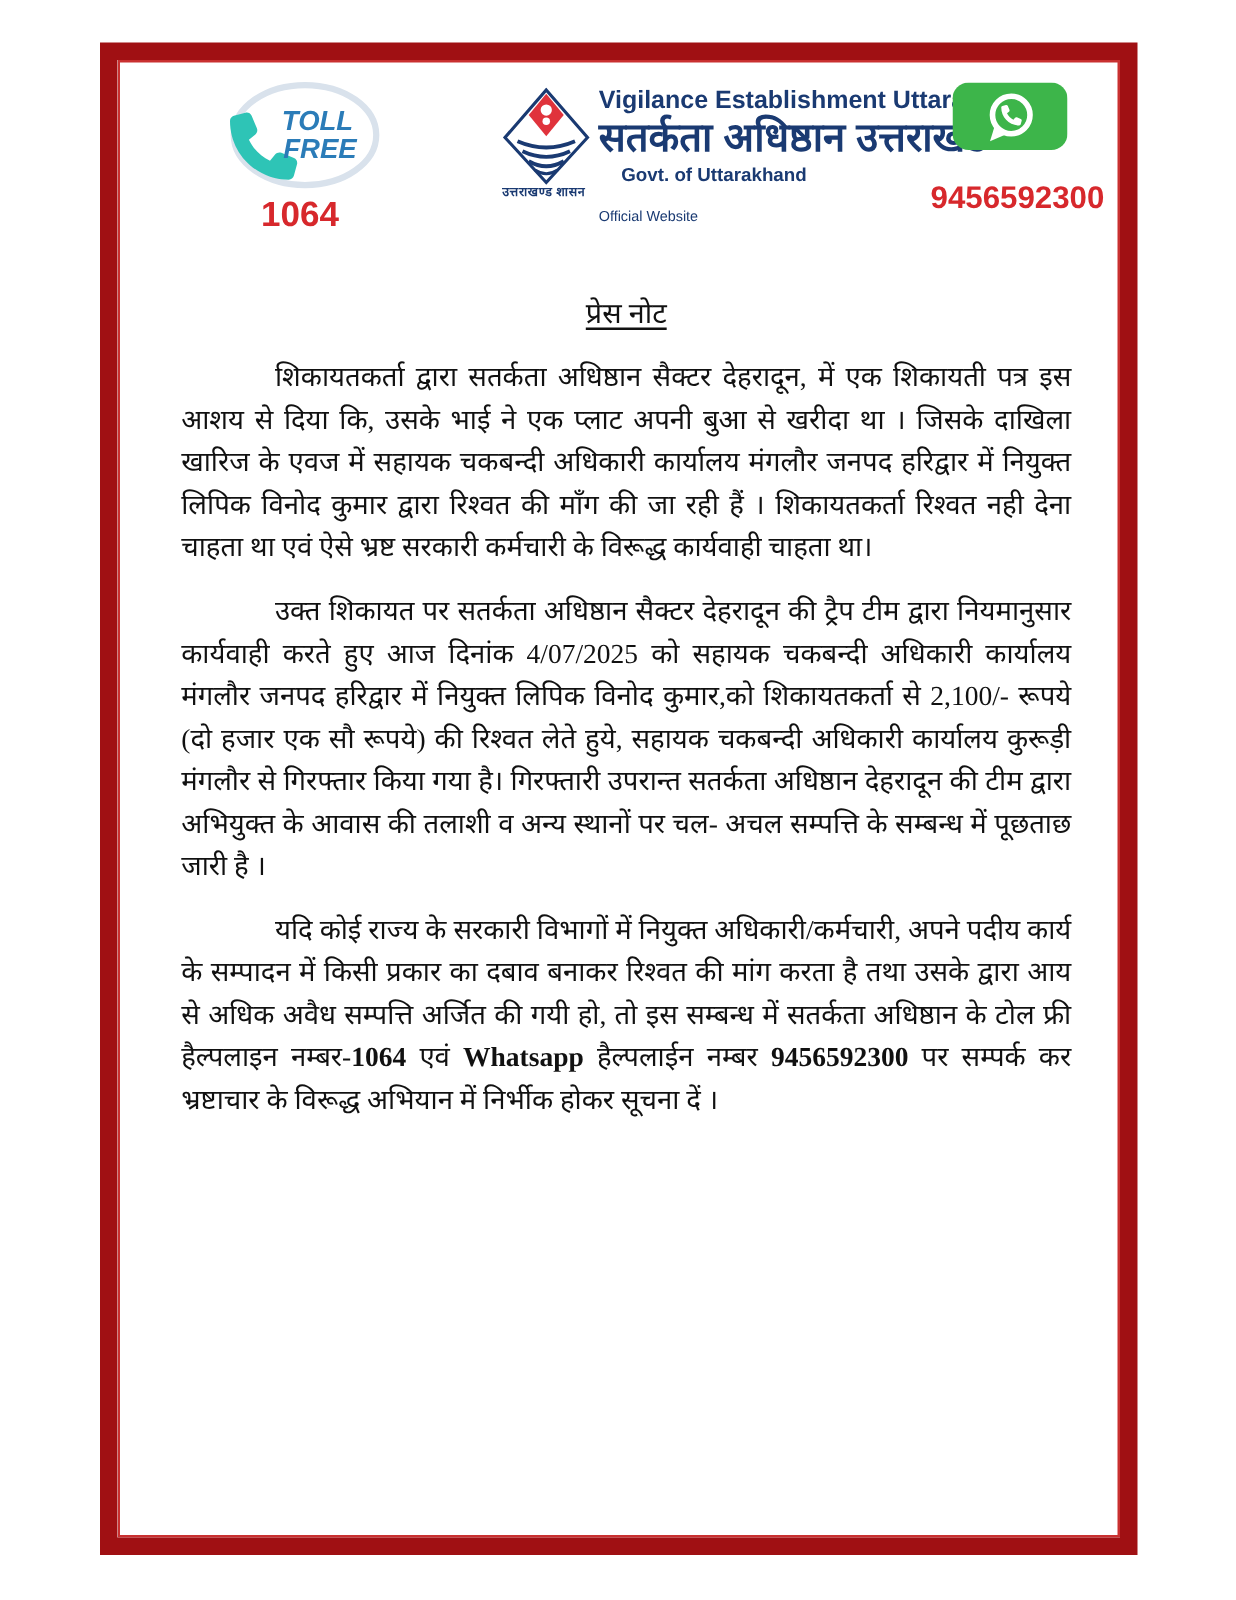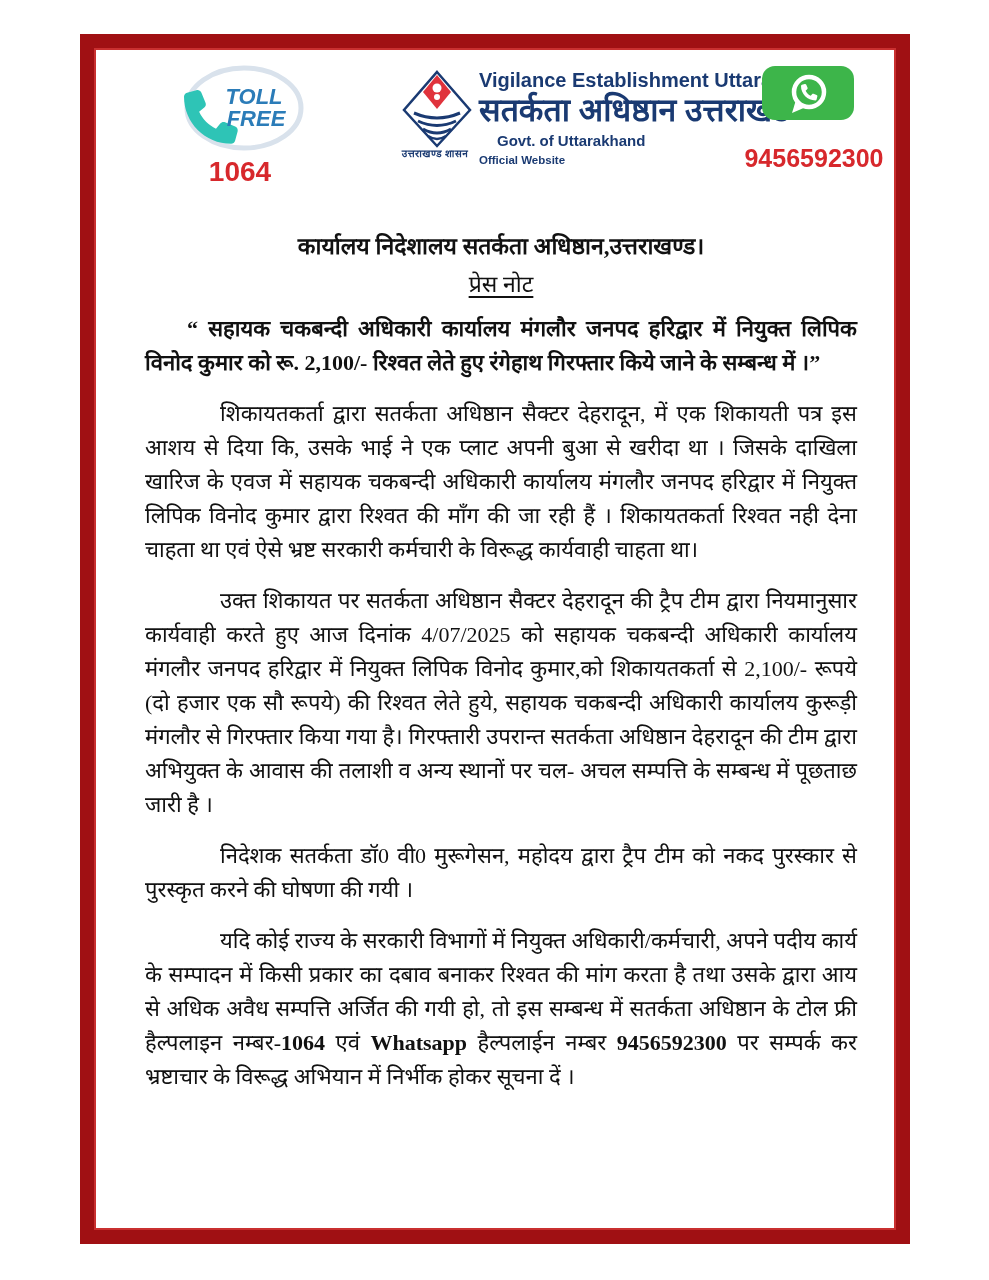--- a/index.html
+++ b/index.html
@@ -20,21 +20,21 @@
   }
   .govt-logo{position:absolute;left:402px;top:70px;}
   .logo-caption{
     position:absolute;left:388px;top:146px;width:94px;text-align:center;
     font-size:10px;font-weight:bold;color:#1a3a72;letter-spacing:.5px;
   }
   .org-text{position:absolute;left:479px;top:70px;line-height:1.05;color:#1a3a72;font-family:"Liberation Sans",sans-serif;}
   .org-en{font-size:20px;font-weight:bold;}
   .org-hi{font-size:32px;font-weight:bold;margin-top:3px;}
   .org-govt{font-size:15px;font-weight:bold;margin-top:5px;margin-left:18px;}
-  .org-site{font-size:11.5px;font-weight:bold;margin-top:6px;}
+  .org-site{font-size:11.5px;font-weight:normal;margin-top:20px;}
   .wa-icon{position:absolute;left:762px;top:66px;}
   .wa-number{
     position:absolute;left:744px;top:144px;width:140px;text-align:center;
     font-family:"Liberation Sans",sans-serif;font-weight:bold;font-size:25px;color:#d7282c;
   }
   
   .doc{
     position:absolute;left:145px;top:230px;width:712px;
     font-size:22px;line-height:34px;text-align:justify;
   }
@@ -89,20 +89,17 @@
     <circle cx="47" cy="26" r="15" fill="none" stroke="#ffffff" stroke-width="4.5"></circle>
     <path d="M34 34 L30 47 L44 41 Z" fill="#ffffff"></path>
     <g transform="translate(39,18) scale(0.032)">
       <path fill="#ffffff" d="M164.9 24.6c-7.7-18.6-28-28.5-47.4-23.2l-88 24C12.1 30.2 0 46 0 64C0 311.4 200.6 512 448 512c18 0 33.8-12.1 38.6-29.5l24-88c5.3-19.4-4.6-39.7-23.2-47.4l-96-40c-16.3-6.8-35.2-2.1-46.3 11.6L304.7 368C234.3 334.7 177.3 277.7 144 207.3L193.3 167c13.7-11.2 18.4-30 11.6-46.3l-40-96z"></path>
     </g>
   </svg>
 </div>
 <div class="wa-number">9456592300</div>
 
 <div class="doc">
-  <p class="office-line">कार्यालय निदेशालय सतर्कता अधिष्ठान,उत्तराखण्ड।</p>
   <p class="press-note"><span>प्रेस नोट</span></p>
-  <p class="subject">“ सहायक चकबन्दी अधिकारी कार्यालय मंगलौर जनपद हरिद्वार में नियुक्त लिपिक विनोद कुमार को रू. 2,100/- रिश्वत लेते हुए रंगेहाथ गिरफ्तार किये जाने के सम्बन्ध में ।”</p>
   <p class="para">शिकायतकर्ता द्वारा सतर्कता अधिष्ठान सैक्टर देहरादून, में एक शिकायती पत्र इस आशय से दिया कि, उसके भाई ने एक प्लाट अपनी बुआ से खरीदा था । जिसके दाखिला खारिज के एवज में सहायक चकबन्दी अधिकारी कार्यालय मंगलौर जनपद हरिद्वार में नियुक्त लिपिक विनोद कुमार द्वारा रिश्वत की माँग की जा रही हैं । शिकायतकर्ता रिश्वत नही देना चाहता था एवं ऐसे भ्रष्ट सरकारी कर्मचारी के विरूद्ध कार्यवाही चाहता था।</p>
   <p class="para">उक्त शिकायत पर सतर्कता अधिष्ठान सैक्टर देहरादून की ट्रैप टीम द्वारा नियमानुसार कार्यवाही करते हुए आज दिनांक 4/07/2025 को सहायक चकबन्दी अधिकारी कार्यालय मंगलौर जनपद हरिद्वार में नियुक्त लिपिक विनोद कुमार,को शिकायतकर्ता से 2,100/- रूपये (दो हजार एक सौ रूपये) की रिश्वत लेते हुये, सहायक चकबन्दी अधिकारी कार्यालय कुरूड़ी मंगलौर से गिरफ्तार किया गया है। गिरफ्तारी उपरान्त सतर्कता अधिष्ठान देहरादून की टीम द्वारा अभियुक्त के आवास की तलाशी व अन्य स्थानों पर चल- अचल सम्पत्ति के सम्बन्ध में पूछताछ जारी है ।</p>
-  <p class="para">निदेशक सतर्कता डॉ0 वी0 मुरूगेसन, महोदय द्वारा ट्रैप टीम को नकद पुरस्कार से पुरस्कृत करने की घोषणा की गयी ।</p>
   <p class="para"><span>यदि कोई राज्य के सरकारी विभागों में नियुक्त अधिकारी/कर्मचारी, अपने पदीय कार्य के सम्पादन में किसी प्रकार का दबाव बनाकर रिश्वत की मांग करता है तथा उसके द्वारा आय से अधिक अवैध सम्पत्ति अर्जित की गयी हो, तो इस सम्बन्ध में सतर्कता अधिष्ठान के टोल फ्री हैल्पलाइन नम्बर-</span><b>1064</b><span> एवं </span><b>Whatsapp</b><span> हैल्पलाईन नम्बर </span><b>9456592300</b><span> पर सम्पर्क कर भ्रष्टाचार के विरूद्ध अभियान में निर्भीक होकर सूचना दें ।</span></p>
 </div>
 
 </body></html>

